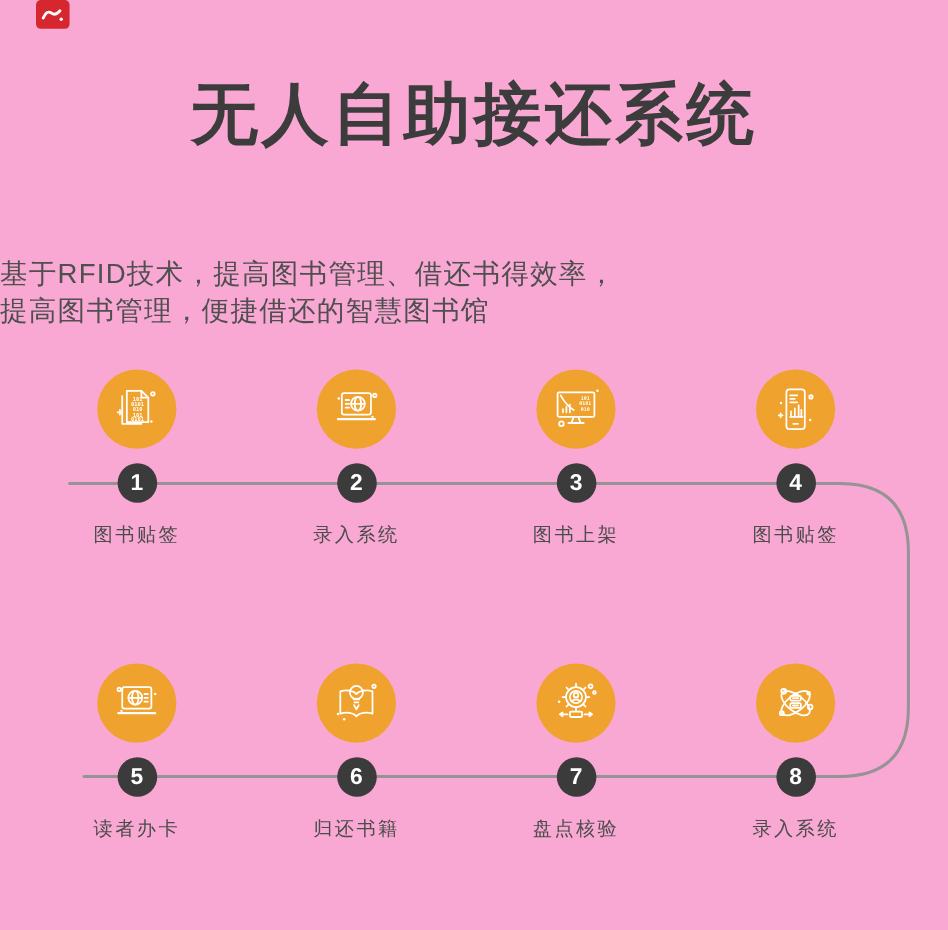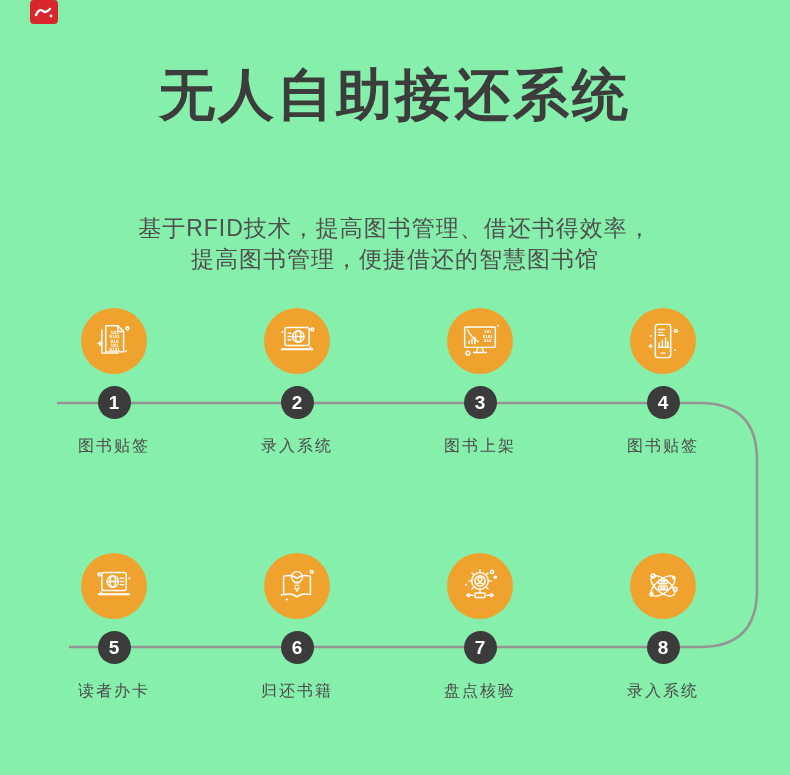--- a/index.html
+++ b/index.html
@@ -1,31 +1,31 @@
 <!DOCTYPE html>
 <html style="--orange: #f0a22e; --badge: #3b3b3b; --logo: #d7272e;"><head>
 <meta charset="utf-8">
 <style>
   html,body{margin:0;padding:0;background:#fff;}
   .canvas{
-    position:relative;width:790px;height:775px;margin:0 auto;background:#86efac;
+    position:relative;width:790px;height:775px;margin:0 auto;background:#f9a8d4;
     font-family:"Liberation Sans","DejaVu Sans",sans-serif;overflow:hidden;
   }
   
   .logo{
     position:absolute;left:30px;top:0;width:28px;height:24px;border-radius:4px;
     background:var(--logo,#d7272e);display:flex;align-items:center;justify-content:center;
   }
   
   .title{
     position:absolute;top:62px;left:0;width:100%;text-align:center;
     color:#3c3c3c;font-size:56px;font-weight:900;line-height:66px;letter-spacing:3px;
   }
   .subtitle{
-    position:absolute;top:213px;left:0;width:100%;text-align:center;
+    position:absolute;top:213px;left:0;width:100%;
     color:#4f4f4f;font-size:23px;line-height:31px;letter-spacing:1px;
   }
   
   .connector{position:absolute;left:0;top:0;z-index:1;}
   
   .steps-host{position:absolute;left:0;top:0;width:100%;height:100%;z-index:2;}
   .step{position:absolute;width:160px;display:flex;flex-direction:column;align-items:center;}
   .icon-circle{
     width:66px;height:66px;border-radius:50%;background:var(--orange,#f0a22e);
     display:flex;align-items:center;justify-content:center;

